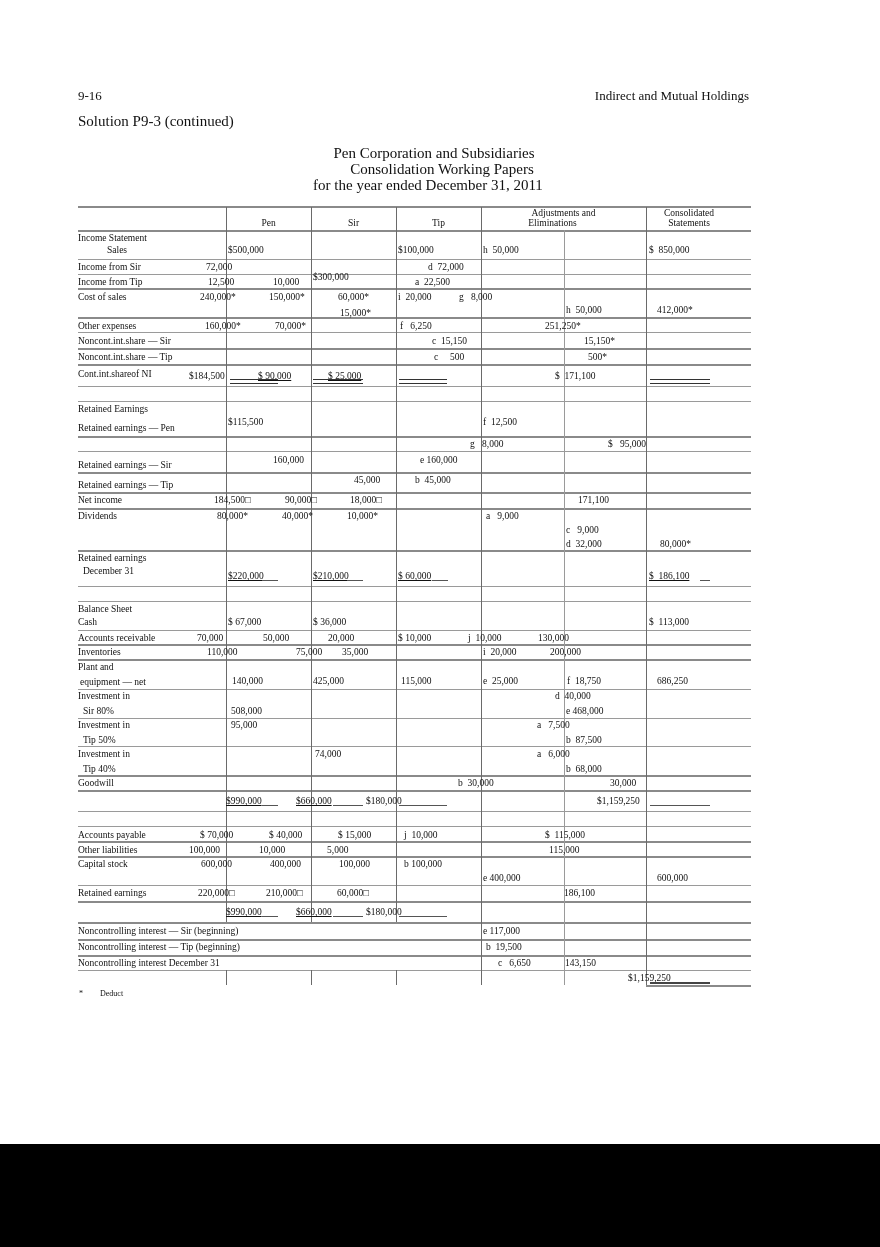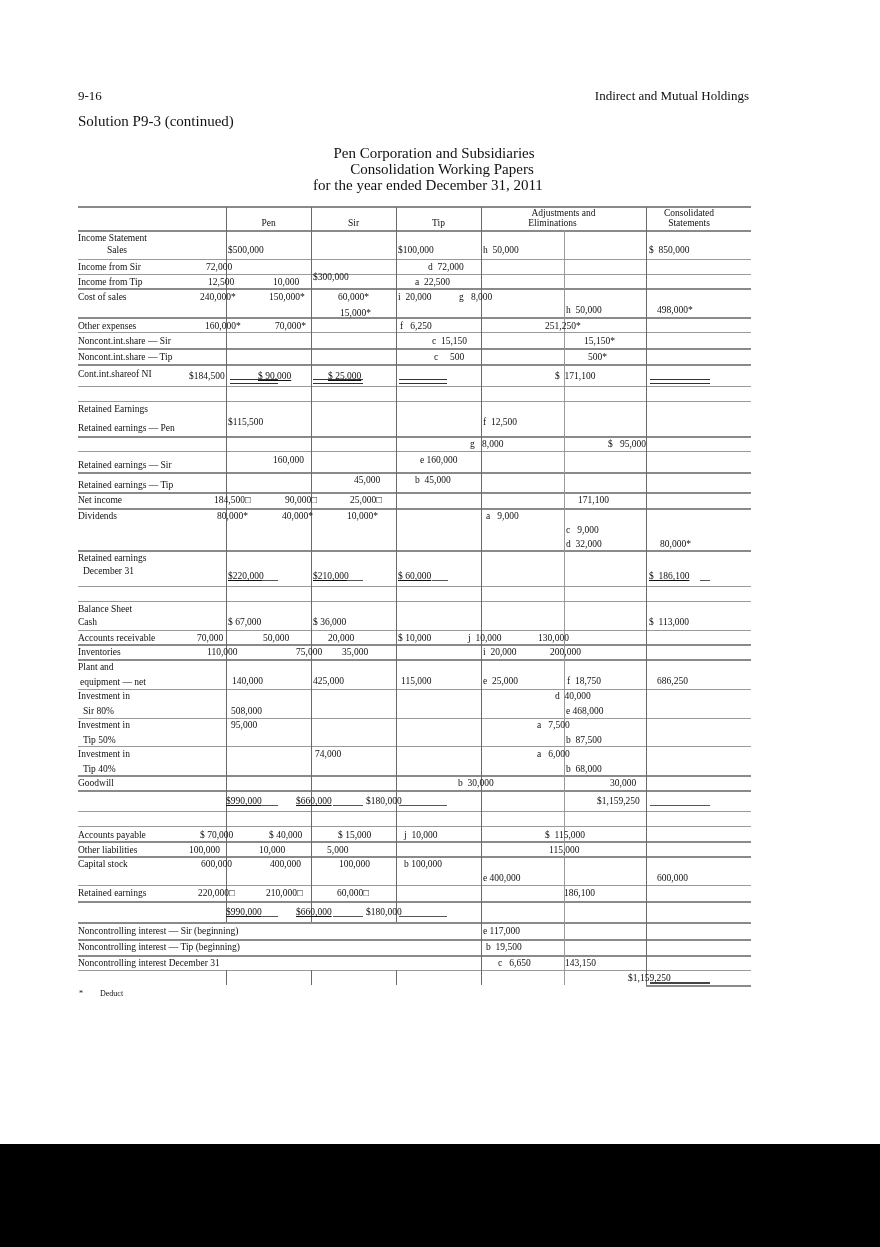--- a/index.html
+++ b/index.html
@@ -116,21 +116,21 @@
     <span class="t" style="left:273px;top:277px;">10,000</span>
     <span class="t" style="left:415px;top:277px;white-space:pre;">a  22,500</span>
 
     <span class="t" style="left:78px;top:292px;">Cost of sales</span>
     <span class="t" style="left:200px;top:292px;">240,000*</span>
     <span class="t" style="left:269px;top:292px;">150,000*</span>
     <span class="t" style="left:338px;top:292px;">60,000*</span>
     <span class="t" style="left:398px;top:292px;white-space:pre;">i  20,000</span>
     <span class="t" style="left:459px;top:292px;white-space:pre;">g   8,000</span>
     <span class="t" style="left:566px;top:305px;white-space:pre;">h  50,000</span>
-    <span class="t" style="left:657px;top:305px;">498,000*</span>
+    <span class="t" style="left:657px;top:305px;">412,000*</span>
 
     <span class="t" style="left:78px;top:321px;">Other expenses</span>
     <span class="t" style="left:205px;top:321px;">160,000*</span>
     <span class="t" style="left:275px;top:321px;">70,000*</span>
     <span class="t" style="left:340px;top:308px;">15,000*</span>
     <span class="t" style="left:400px;top:321px;white-space:pre;">f   6,250</span>
     <span class="t" style="left:545px;top:321px;">251,250*</span>
 
     <span class="t" style="left:78px;top:336px;text-align:right;">Noncont.int.share — Sir</span>
     <span class="t" style="left:432px;top:336px;white-space:pre;">c  15,150</span>
@@ -165,21 +165,21 @@
     <span class="t" style="left:273px;top:455px;">160,000</span>
     <span class="t" style="left:420px;top:455px;">e 160,000</span>
 
     <span class="t" style="left:78px;top:480px;">Retained earnings  —  Tip</span>
     <span class="t" style="left:354px;top:475px;">45,000</span>
     <span class="t" style="left:415px;top:475px;white-space:pre;">b  45,000</span>
 
     <span class="t" style="left:78px;top:495px;">Net income</span>
     <span class="t" style="left:214px;top:495px;">184,500□</span>
     <span class="t" style="left:285px;top:495px;">90,000□</span>
-    <span class="t" style="left:350px;top:495px;">25,000□</span>
+    <span class="t" style="left:350px;top:495px;">18,000□</span>
     <span class="t" style="left:578px;top:495px;">171,100</span>
 
     <span class="t" style="left:78px;top:511px;">Dividends</span>
     <span class="t" style="left:217px;top:511px;">80,000*</span>
     <span class="t" style="left:282px;top:511px;">40,000*</span>
     <span class="t" style="left:347px;top:511px;">10,000*</span>
     <span class="t" style="left:486px;top:511px;white-space:pre;">a   9,000</span>
     <span class="t" style="left:566px;top:525px;white-space:pre;">c   9,000</span>
     <span class="t" style="left:566px;top:539px;white-space:pre;">d  32,000</span>
     <span class="t" style="left:660px;top:539px;">80,000*</span>

